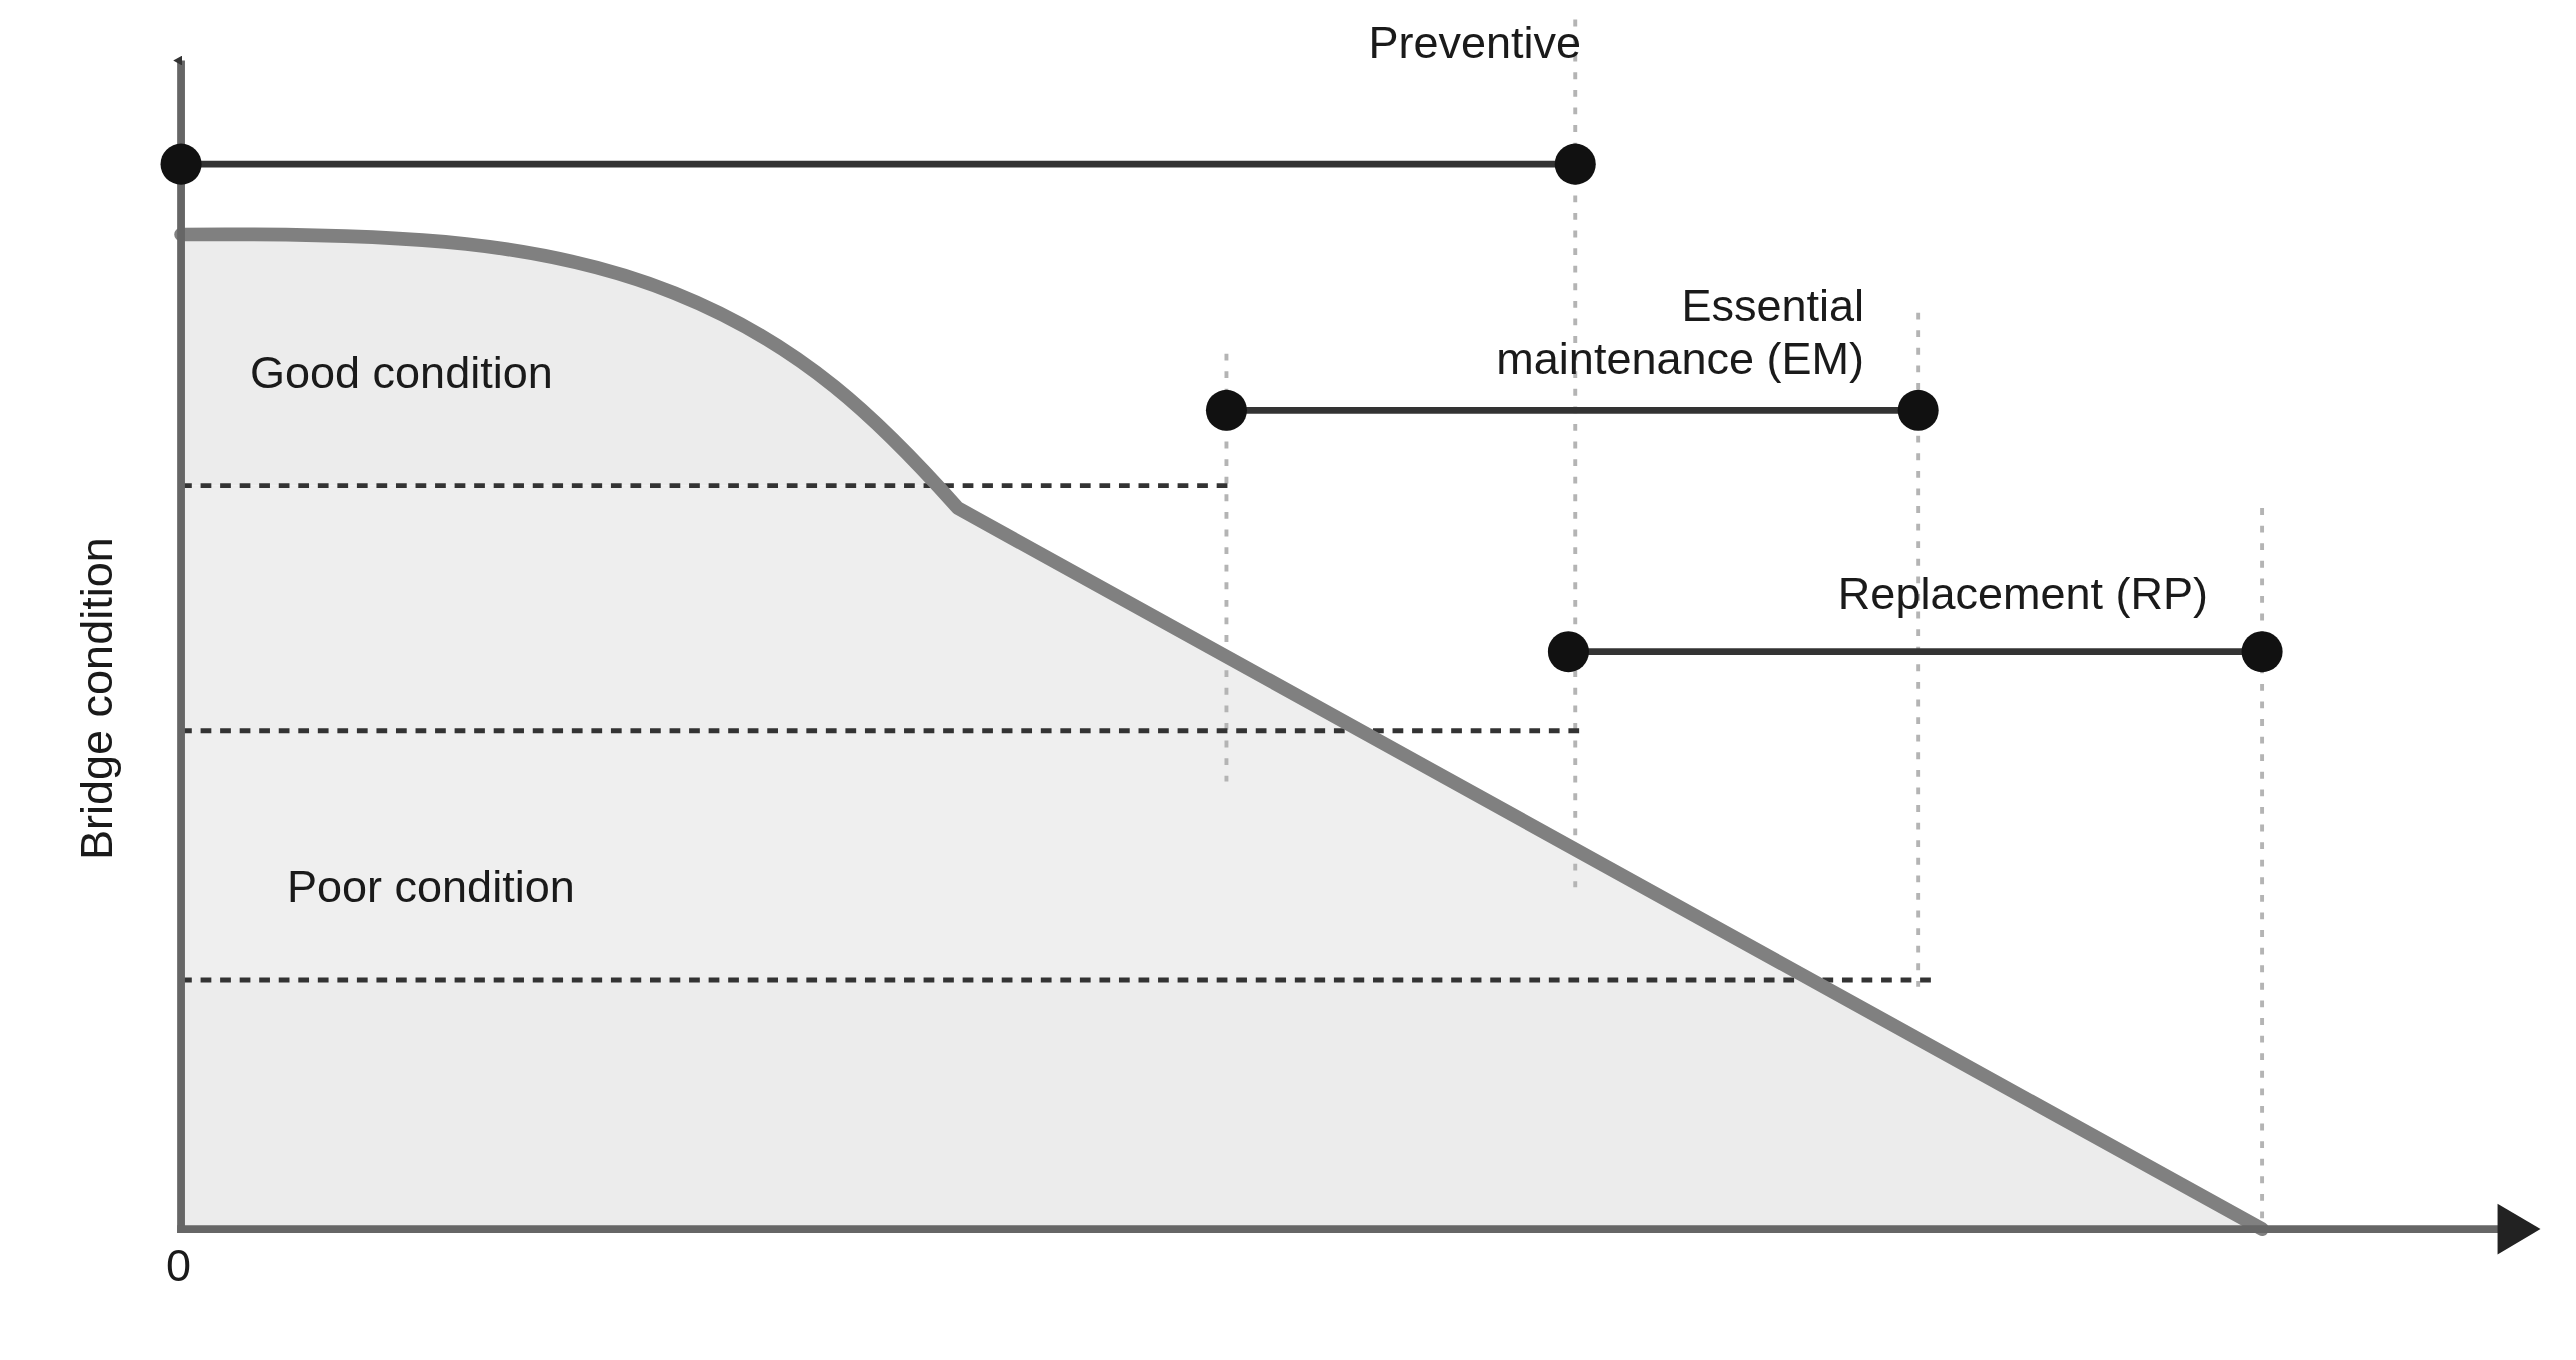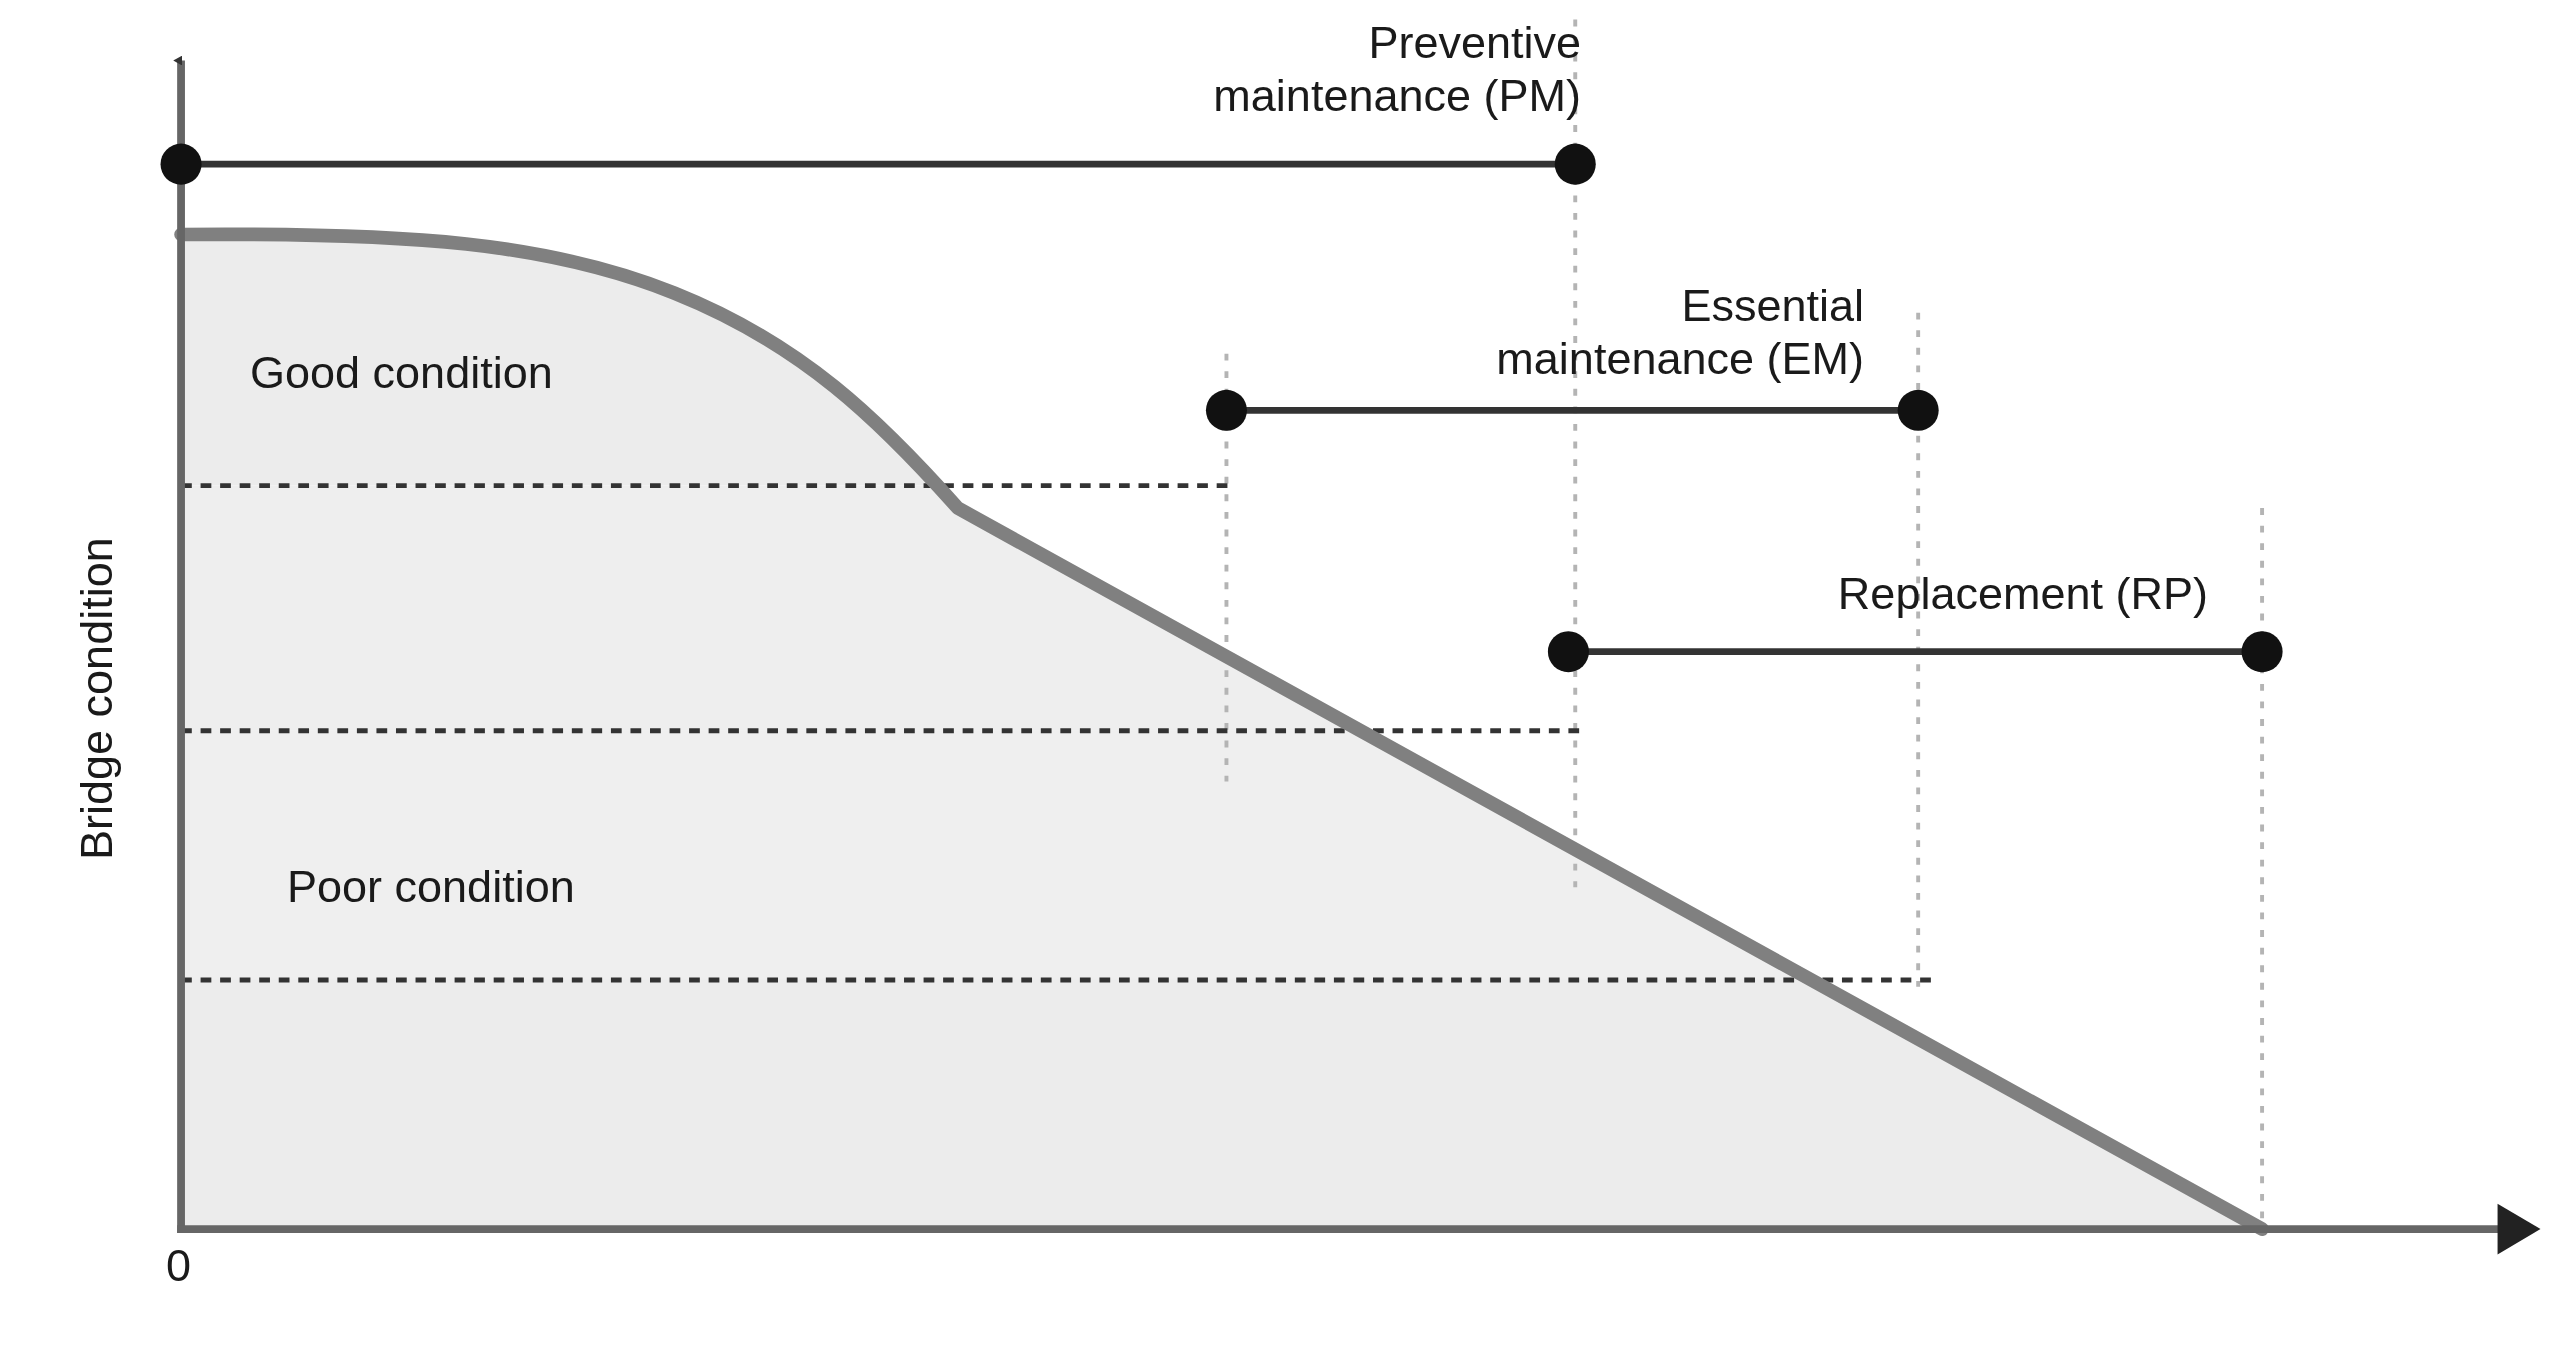--- a/index.html
+++ b/index.html
@@ -131,21 +131,20 @@
   <div class="lbl origin-label" style="left: 166px; top: 1239px;">0</div>
 
   <div class="lbl band-label" style="left: 250px; top: 346px;">Good condition</div>
 
 
   <div class="lbl band-label" style="left: 287px; top: 831px; margin-top: 29px;">Poor condition</div>
 
 
   <div class="lbl bracket-label" style="left: 995px; top: 15.6px; width: 586px;">
     <div>Preventive</div>
-    <div>maintenance (PM)</div>
   </div>
 
   <div class="lbl bracket-label" style="left: 1278px; top: 279px; width: 586px;">
     <div>Essential</div>
     <div>maintenance (EM)</div>
   </div>
 
   <div class="lbl bracket-label" style="left: 1622px; top: 567px; width: 586px;">
     <div>Replacement (RP)</div>
   </div>

